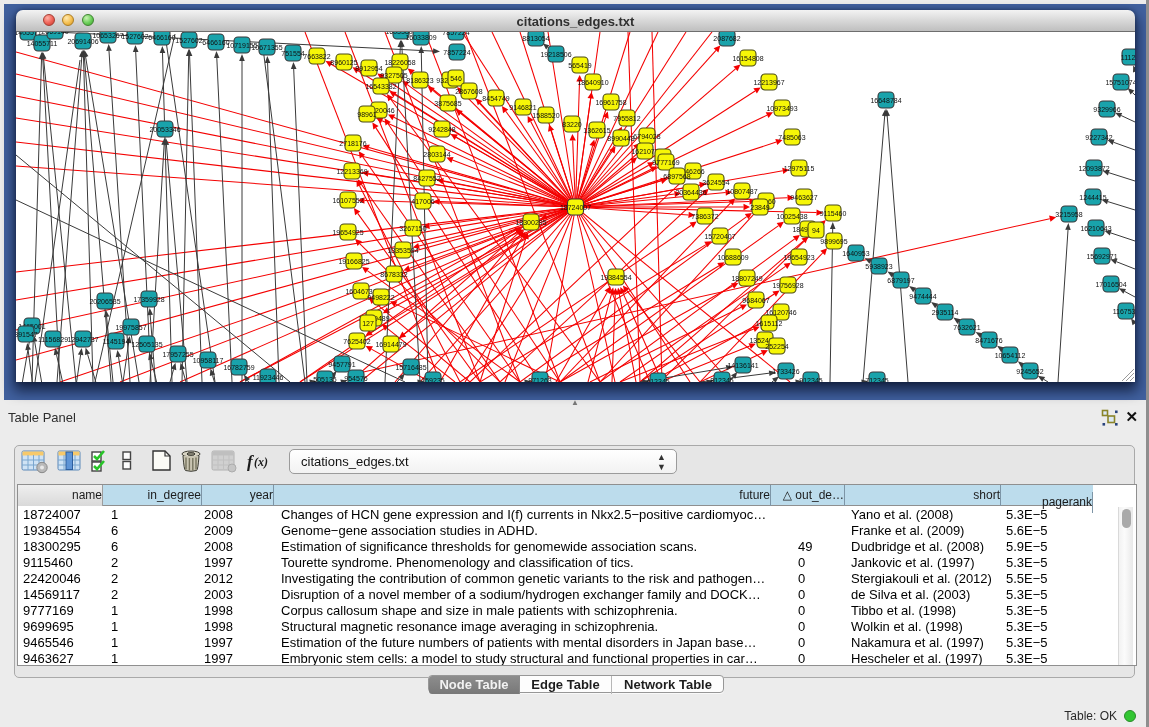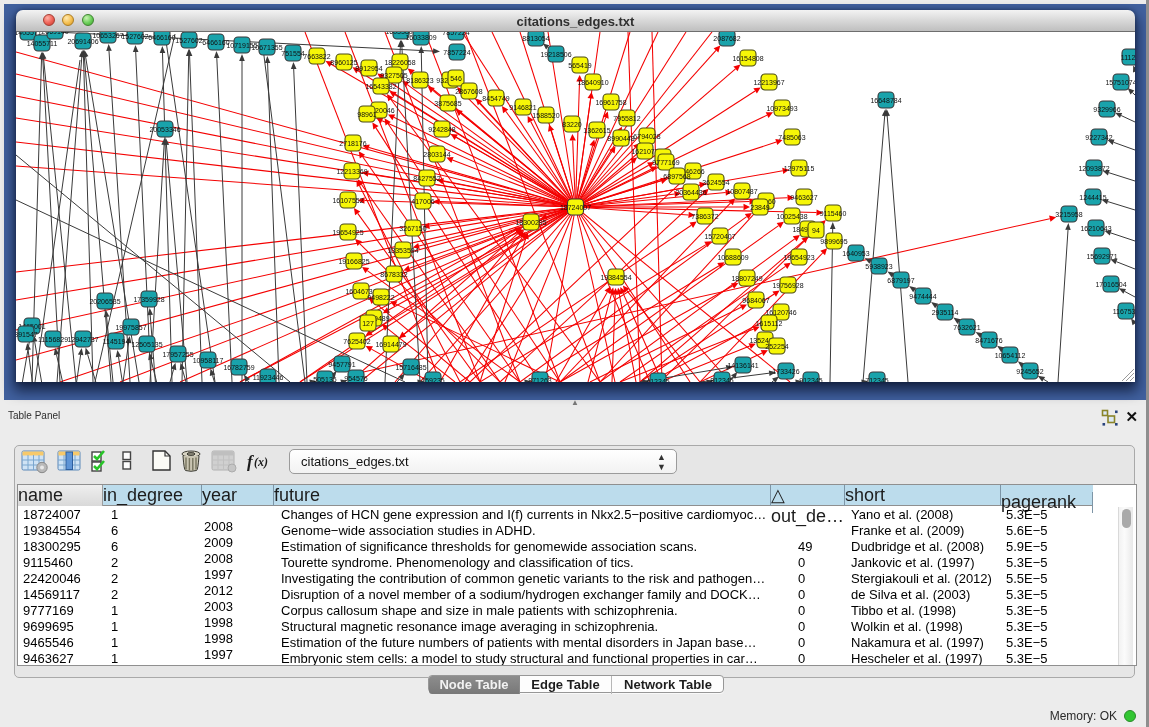--- a/index.html
+++ b/index.html
@@ -14,41 +14,41 @@
   background:linear-gradient(#f3f3f3, #d8d8d8 50%, #bfbfbf);
   border-bottom:1px solid #6e6e6e; }
 .tl { position:absolute; top:15px; width:12px; height:12px; border-radius:50%; }
 .tl.r { left:27px; background:radial-gradient(circle at 35% 30%, #ffb0a5, #ee6156 55%, #c33b30); border:1px solid #a53d32;}
 .tl.y { left:46px; background:radial-gradient(circle at 35% 30%, #ffe9b0, #f5bf4f 55%, #cf9325); border:1px solid #ad7d23;}
 .tl.g { left:66px; background:radial-gradient(circle at 35% 30%, #c8f2b2, #69ce58 55%, #3f9e30); border:1px solid #3f8430;}
 .title { position:absolute; top:14px; left:0; width:100%; text-align:center;
   font-size:13px; font-weight:bold; color:#303030; }
 .canvas { position:absolute; left:16px; top:32px; width:1119px; height:350px; background:#fff; overflow:hidden; }
 .splitgrip { position:absolute; left:571px; top:400px; width:9px; height:6px; color:#777; font-size:8px; line-height:6px; }
-.tp-label { position:absolute; left:8px; top:410px; font-size:10px; color:#2e2e2e; }
+.tp-label { position:absolute; left:8px; top:410px; font-size:13px; color:#2e2e2e; }
 .tp-x { position:absolute; right:11px; top:408px; font-size:15px; font-weight:bold; color:#111; }
 .panel { position:absolute; left:14px; top:445px; width:1121px; height:233px;
   background:#e6e6e6; border:1px solid #a9a9a9; border-radius:5px; }
 .dropdown { position:absolute; left:289px; top:449px; width:388px; height:25px;
   background:linear-gradient(#ffffff,#f2f2f2); border:1px solid #9b9b9b; border-radius:5px;
   font-size:13px; color:#111; line-height:23px; padding-left:11px; }
 .dd-arrows { position:absolute; right:10px; top:2px; font-size:9px; color:#333; line-height:10px; }
 .table { position:absolute; left:17px; top:484px; width:1120px; height:182px;
   background:#fff; border:1px solid #8f8f8f; overflow:hidden; font-size:13px; }
 .thead { position:absolute; left:0; top:0; width:1075px; height:21px;
   background:#bcdcec; border-bottom:1px solid #8f8f8f; }
-.th { position:absolute; top:0; height:21px; text-align:left; color:#1c1c1c;
-  line-height:21px; border-right:1px solid #7d95a6; font-size:18px; }
+.th { position:absolute; top:0; height:21px; text-align:right; color:#1c1c1c;
+  line-height:21px; border-right:1px solid #7d95a6; font-size:12px; }
 .th.name { left:0; width:85px; background:linear-gradient(#efefef,#d9d9d9); border-right:1px solid #9d9d9d; }
 .tbody { position:absolute; left:0; top:22px; }
 .tr { position:relative; height:16px; white-space:nowrap; }
 .tr div { position:absolute; top:0; height:16px; line-height:15px; color:#000; overflow:hidden; }
 .c0 { left:5px; width:92px; }
 .c1 { left:93px; width:95px; }
-.c2 { left:186px; width:70px;margin-top:12px; }
+.c2 { left:186px; width:70px; }
 .c3 { left:263px; width:495px; }
 .c4 { left:780px; width:70px;margin-top:32px; }
 .c5 { left:833px; width:148px; }
 .c6 { left:988px; width:90px; }
 .vscroll { position:absolute; right:3px; top:22px; width:15px; height:159px;
   background:linear-gradient(90deg,#f2f2f2,#fbfbfb 40%,#e9e9e9); border-left:1px solid #d9d9d9; }
 .vthumb { position:absolute; left:2.5px; top:2px; width:9px; height:19px; background:#a9a9a9; border-radius:5px; }
 .tabs { position:absolute; left:428px; top:675px; width:296px; height:18px;
   border:1px solid #979797; border-radius:4px; background:#fdfdfd;
   font-size:13px; font-weight:bold; color:#1d1d1d; box-shadow:0 1px 0 rgba(255,255,255,0.7);padding-left:16px; }
@@ -853,21 +853,21 @@
         <div class="c2">2008</div>
         <div class="c3">Changes of HCN gene expression and I(f) currents in Nkx2.5−positive cardiomyoc…</div>
         <div class="c4">49</div>
         <div class="c5">Yano et al. (2008)</div>
         <div class="c6">5.3E−5</div>
       </div>
       <div class="tr">
         <div class="c0">19384554</div>
         <div class="c1">6</div>
         <div class="c2">2009</div>
-        <div class="c3">Genome−wide association studies in ADHD.</div>
+        <div class="c3">Genome−gene association studies in ADHD.</div>
         <div class="c4">0</div>
         <div class="c5">Franke et al. (2009)</div>
         <div class="c6">5.6E−5</div>
       </div>
       <div class="tr">
         <div class="c0">18300295</div>
         <div class="c1">6</div>
         <div class="c2">2008</div>
         <div class="c3">Estimation of significance thresholds for genomewide association scans.</div>
         <div class="c4">0</div>
@@ -940,14 +940,14 @@
     </div>
   <div class="vscroll">
       <div class="vthumb"></div>
     </div>
 </div>
 <div class="tabs">
   <div class="tab sel">Node Table</div>
   <div class="tab t2">Edge Table</div>
   <div class="tab t3">Network Table</div>
 </div>
-<div class="mem">Memory: OK</div>
+<div class="mem">Table: OK</div>
 <div class="memdot"></div>
 <div class="rightstrip"></div>
 </body></html>

